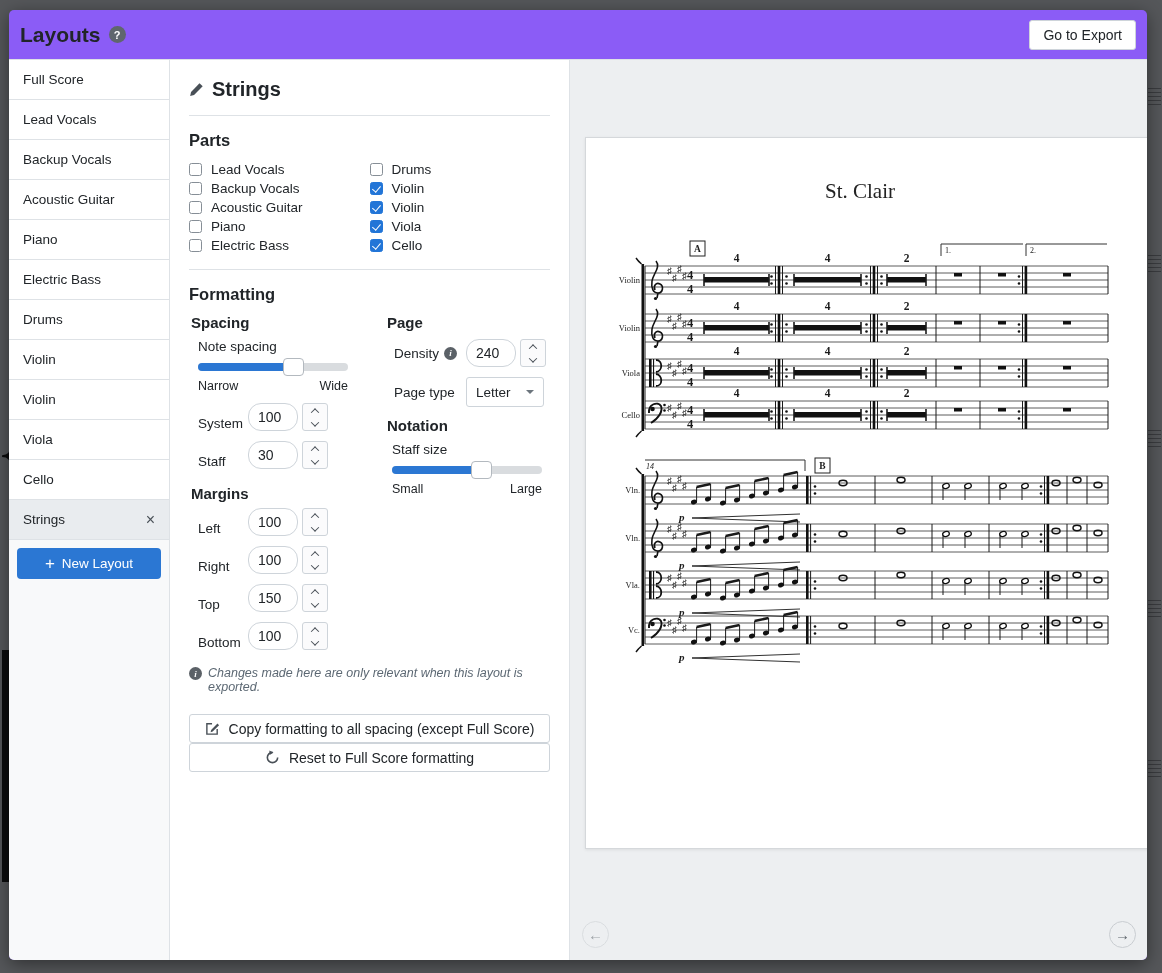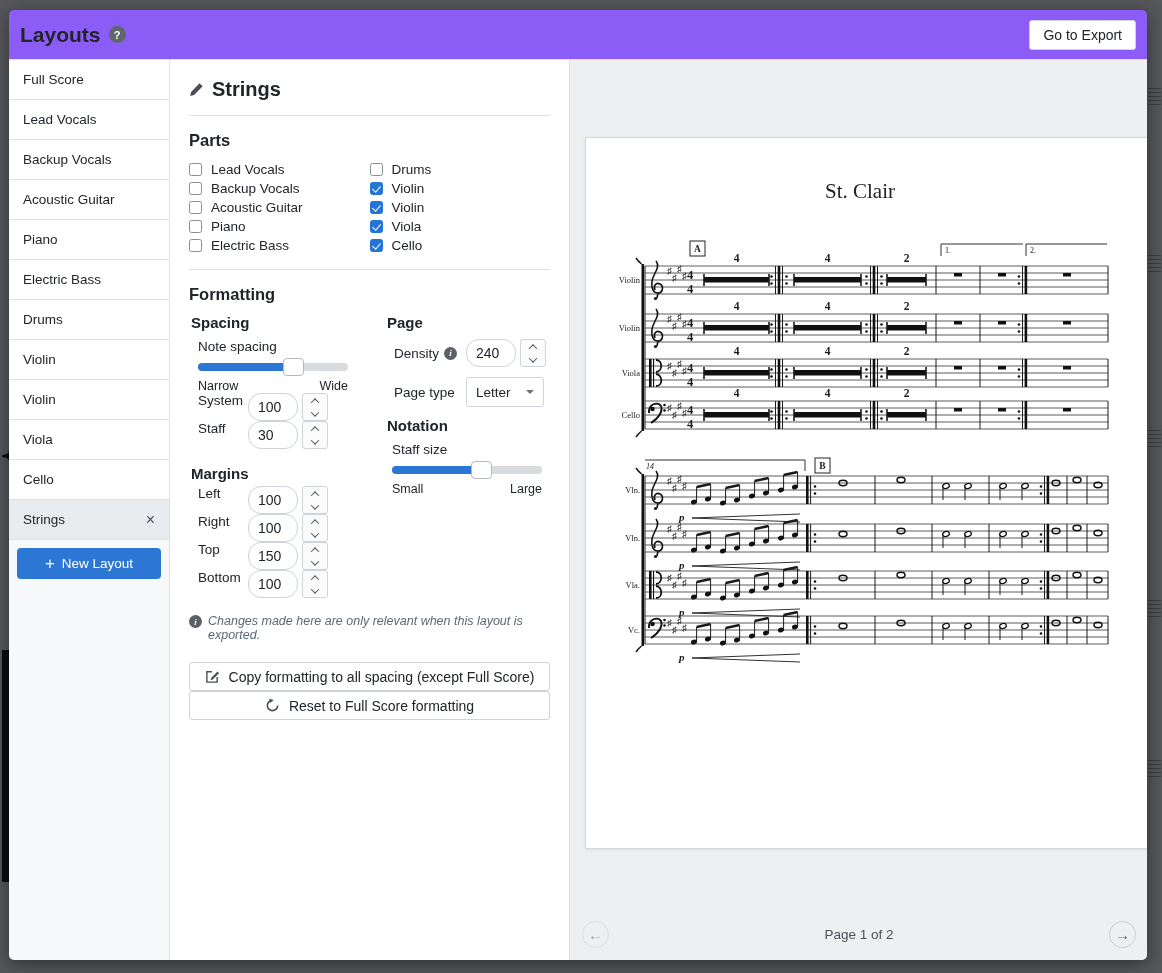--- a/index.html
+++ b/index.html
@@ -70,21 +70,21 @@
   .small-lab { font-size:13.5px; margin-bottom:9px; }
 
   .slider { position:relative; height:8px; border-radius:4px; background:#d9dcdf; width:150px; }
   .slider .fill { position:absolute; left:0; top:0; height:8px; border-radius:4px;
     background:var(--accent,#2b77d3); }
   .slider .knob { position:absolute; top:-5px; width:21px; height:18px; background:#fff;
     border:1px solid #b3b9bf; border-radius:4px; margin-left:-10px; cursor:pointer; }
   .slide-ends { display:flex; justify-content:space-between; font-size:12.5px; color:#212529;
     margin-top:8px; width:150px; }
 
-  .num-row { display:flex; align-items:flex-start; }
+  .num-row { display:flex; align-items:flex-end; margin-top:10px; }
   .num-lab { font-size:13.5px; width:50px; flex:0 0 50px; }
   .num-wrap { display:flex; align-items:center; }
   .num-input { width:50px; height:28px; border:1px solid #ced4da; border-radius:13px;
     font-size:14px; padding:0 0 0 9px; font-family:inherit; color:#212529; }
   .stepper { width:26px; height:28px; margin-left:4px; border:1px solid #ced4da; border-radius:3px;
     background:#fbfbfc; display:flex; flex-direction:column; overflow:hidden; cursor:pointer; }
   .step { flex:1; display:flex; align-items:center; justify-content:center; }
   .chev { width:6px; height:6px; border-left:1.6px solid #495057; border-top:1.6px solid #495057;
     display:block; }
   .chev-up { transform:rotate(45deg) translate(1px,1px); }
@@ -930,19 +930,18 @@
             <line x1="414" y1="489" x2="414" y2="502" stroke="#1a1a1a" stroke-width="1"></line>
             <ellipse cx="439" cy="488" rx="3.4" ry="2.4" fill="none" stroke="#111" stroke-width="1.3" transform="rotate(-18 439 488)"></ellipse>
             <line x1="436" y1="489" x2="436" y2="502" stroke="#1a1a1a" stroke-width="1"></line>
             <ellipse cx="470" cy="485" rx="4" ry="2.7" fill="none" stroke="#111" stroke-width="1.5"></ellipse>
             <ellipse cx="491" cy="482" rx="4" ry="2.7" fill="none" stroke="#111" stroke-width="1.5"></ellipse>
             <ellipse cx="512" cy="487" rx="4" ry="2.7" fill="none" stroke="#111" stroke-width="1.5"></ellipse>
           </svg>
       </div>
       <div class="pager">
         <button class="pg-btn disabled">←</button>
-        <span class="pg-label">Page 1 of 2</span>
         <button class="pg-btn pg-next">→</button>
       </div>
     </div>
 
   </div>
 </div>
 
 </body></html>

